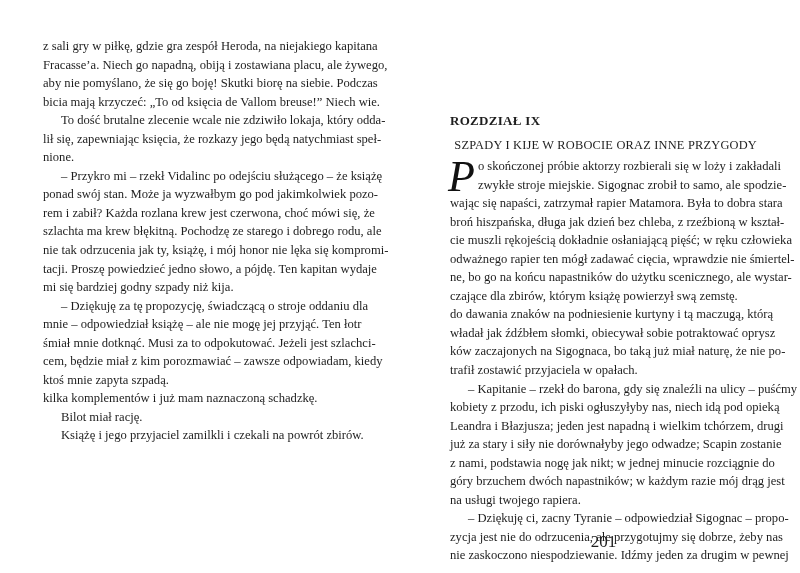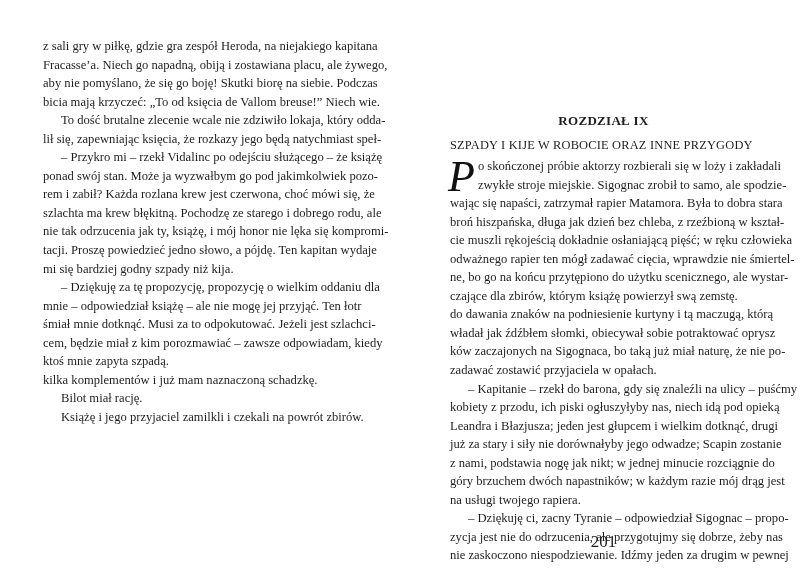--- a/index.html
+++ b/index.html
@@ -39,31 +39,30 @@
       height: 18.55px;
       overflow: visible;
     }
     .line.last { text-align-last: left; }
     .line.indent { text-indent: 18px; }
     .chapter-title {
       position: absolute;
       left: 50px;
       width: 307px;
       top: 113px;
-      text-align: center;
       font-weight: bold;
       font-size: 13px;
       letter-spacing: 0.3px;
     }
     .chapter-subtitle {
       position: absolute;
       left: 50px;
       width: 307px;
       top: 138px;
-      text-align: left;
+      text-align: right;
       font-size: 12.4px;
       letter-spacing: 0.2px;
     }
     .dropcap {
       float: left;
       font-family: "Liberation Serif", "DejaVu Serif", serif;
       font-style: italic;
       font-size: 44px;
       line-height: 34px;
       height: 34px;
@@ -84,28 +83,29 @@
 <body>
 
 <div class="page page-left">
   <div class="col" id="left-col">
       <span class="line">z sali gry w piłkę, gdzie gra zespół Heroda, na niejakiego kapitana</span>
       <span class="line">Fracasse’a. Niech go napadną, obiją i zostawiana placu, ale żywego,</span>
       <span class="line">aby nie pomyślano, że się go boję! Skutki biorę na siebie. Podczas</span>
       <span class="line">bicia mają krzyczeć: „To od księcia de Vallom breuse!” Niech wie.</span>
       <span class="line indent">To dość brutalne zlecenie wcale nie zdziwiło lokaja, który odda-</span>
       <span class="line">lił się, zapewniając księcia, że rozkazy jego będą natychmiast speł-</span>
+      <span class="line last">nione.</span>
       <span class="line indent">– Przykro mi – rzekł Vidalinc po odejściu służącego – że książę</span>
       <span class="line">ponad swój stan. Może ja wyzwałbym go pod jakimkolwiek pozo-</span>
       <span class="line">rem i zabił? Każda rozlana krew jest czerwona, choć mówi się, że</span>
       <span class="line">szlachta ma krew błękitną. Pochodzę ze starego i dobrego rodu, ale</span>
       <span class="line">nie tak odrzucenia jak ty, książę, i mój honor nie lęka się kompromi-</span>
       <span class="line">tacji. Proszę powiedzieć jedno słowo, a pójdę. Ten kapitan wydaje</span>
       <span class="line last">mi się bardziej godny szpady niż kija.</span>
-      <span class="line indent">– Dziękuję za tę propozycję, propozycję o wielkim oddaniu dla</span>
+      <span class="line indent">– Dziękuję za tę propozycję, świadczącą o stroje oddaniu dla</span>
       <span class="line">mnie – odpowiedział książę – ale nie mogę jej przyjąć. Ten łotr</span>
       <span class="line">śmiał mnie dotknąć. Musi za to odpokutować. Jeżeli jest szlachci-</span>
       <span class="line">cem, będzie miał z kim porozmawiać – zawsze odpowiadam, kiedy</span>
       <span class="line last">ktoś mnie zapyta szpadą.</span>
       <span class="line last">kilka komplementów i już mam naznaczoną schadzkę.</span>
       <span class="line indent last">Bilot miał rację.</span>
       <span class="line indent last">Książę i jego przyjaciel zamilkli i czekali na powrót zbirów.</span>
     </div>
 </div>
 
@@ -115,29 +115,29 @@
   <div class="col" id="right-col">
     <div>
       <span class="dropcap">P</span>
       <span class="dc-line">o skończonej próbie aktorzy rozbierali się w loży i zakładali</span>
       <span class="dc-line">zwykłe stroje miejskie. Sigognac zrobił to samo, ale spodzie-</span>
     </div>
   <span class="line">wając się napaści, zatrzymał rapier Matamora. Była to dobra stara</span>
       <span class="line">broń hiszpańska, długa jak dzień bez chleba, z rzeźbioną w kształ-</span>
       <span class="line">cie muszli rękojeścią dokładnie osłaniającą pięść; w ręku człowieka</span>
       <span class="line">odważnego rapier ten mógł zadawać cięcia, wprawdzie nie śmiertel-</span>
-      <span class="line">ne, bo go na końcu przytępiono do użytku scenicznego, ale wystar-</span>
+      <span class="line">ne, bo go na końcu napastników do użytku scenicznego, ale wystar-</span>
       <span class="line last">czające dla zbirów, którym książę powierzył swą zemstę.</span>
       <span class="line">do dawania znaków na podniesienie kurtyny i tą maczugą, którą</span>
       <span class="line">władał jak źdźbłem słomki, obiecywał sobie potraktować oprysz</span>
       <span class="line">ków zaczajonych na Sigognaca, bo taką już miał naturę, że nie po-</span>
-      <span class="line last">zadawać zostawić przyjaciela w opałach.</span>
+      <span class="line last">trafił zostawić przyjaciela w opałach.</span>
       <span class="line indent">– Kapitanie – rzekł do barona, gdy się znaleźli na ulicy – puśćmy</span>
       <span class="line">kobiety z przodu, ich piski ogłuszyłyby nas, niech idą pod opieką</span>
-      <span class="line">Leandra i Błazjusza; jeden jest głupcem i wielkim dotknąć, drugi</span>
+      <span class="line">Leandra i Błazjusza; jeden jest napadną i wielkim tchórzem, drugi</span>
       <span class="line">już za stary i siły nie dorównałyby jego odwadze; Scapin zostanie</span>
       <span class="line">z nami, podstawia nogę jak nikt; w jednej minucie rozciągnie do</span>
       <span class="line">góry brzuchem dwóch napastników; w każdym razie mój drąg jest</span>
       <span class="line last">na usługi twojego rapiera.</span>
       <span class="line indent">– Dziękuję ci, zacny Tyranie – odpowiedział Sigognac – propo-</span>
       <span class="line">zycja jest nie do odrzucenia, ale przygotujmy się dobrze, żeby nas</span>
       <span class="line">nie zaskoczono niespodziewanie. Idźmy jeden za drugim w pewnej</span>
     </div>
   <div class="page-number">201</div>
 </div>

